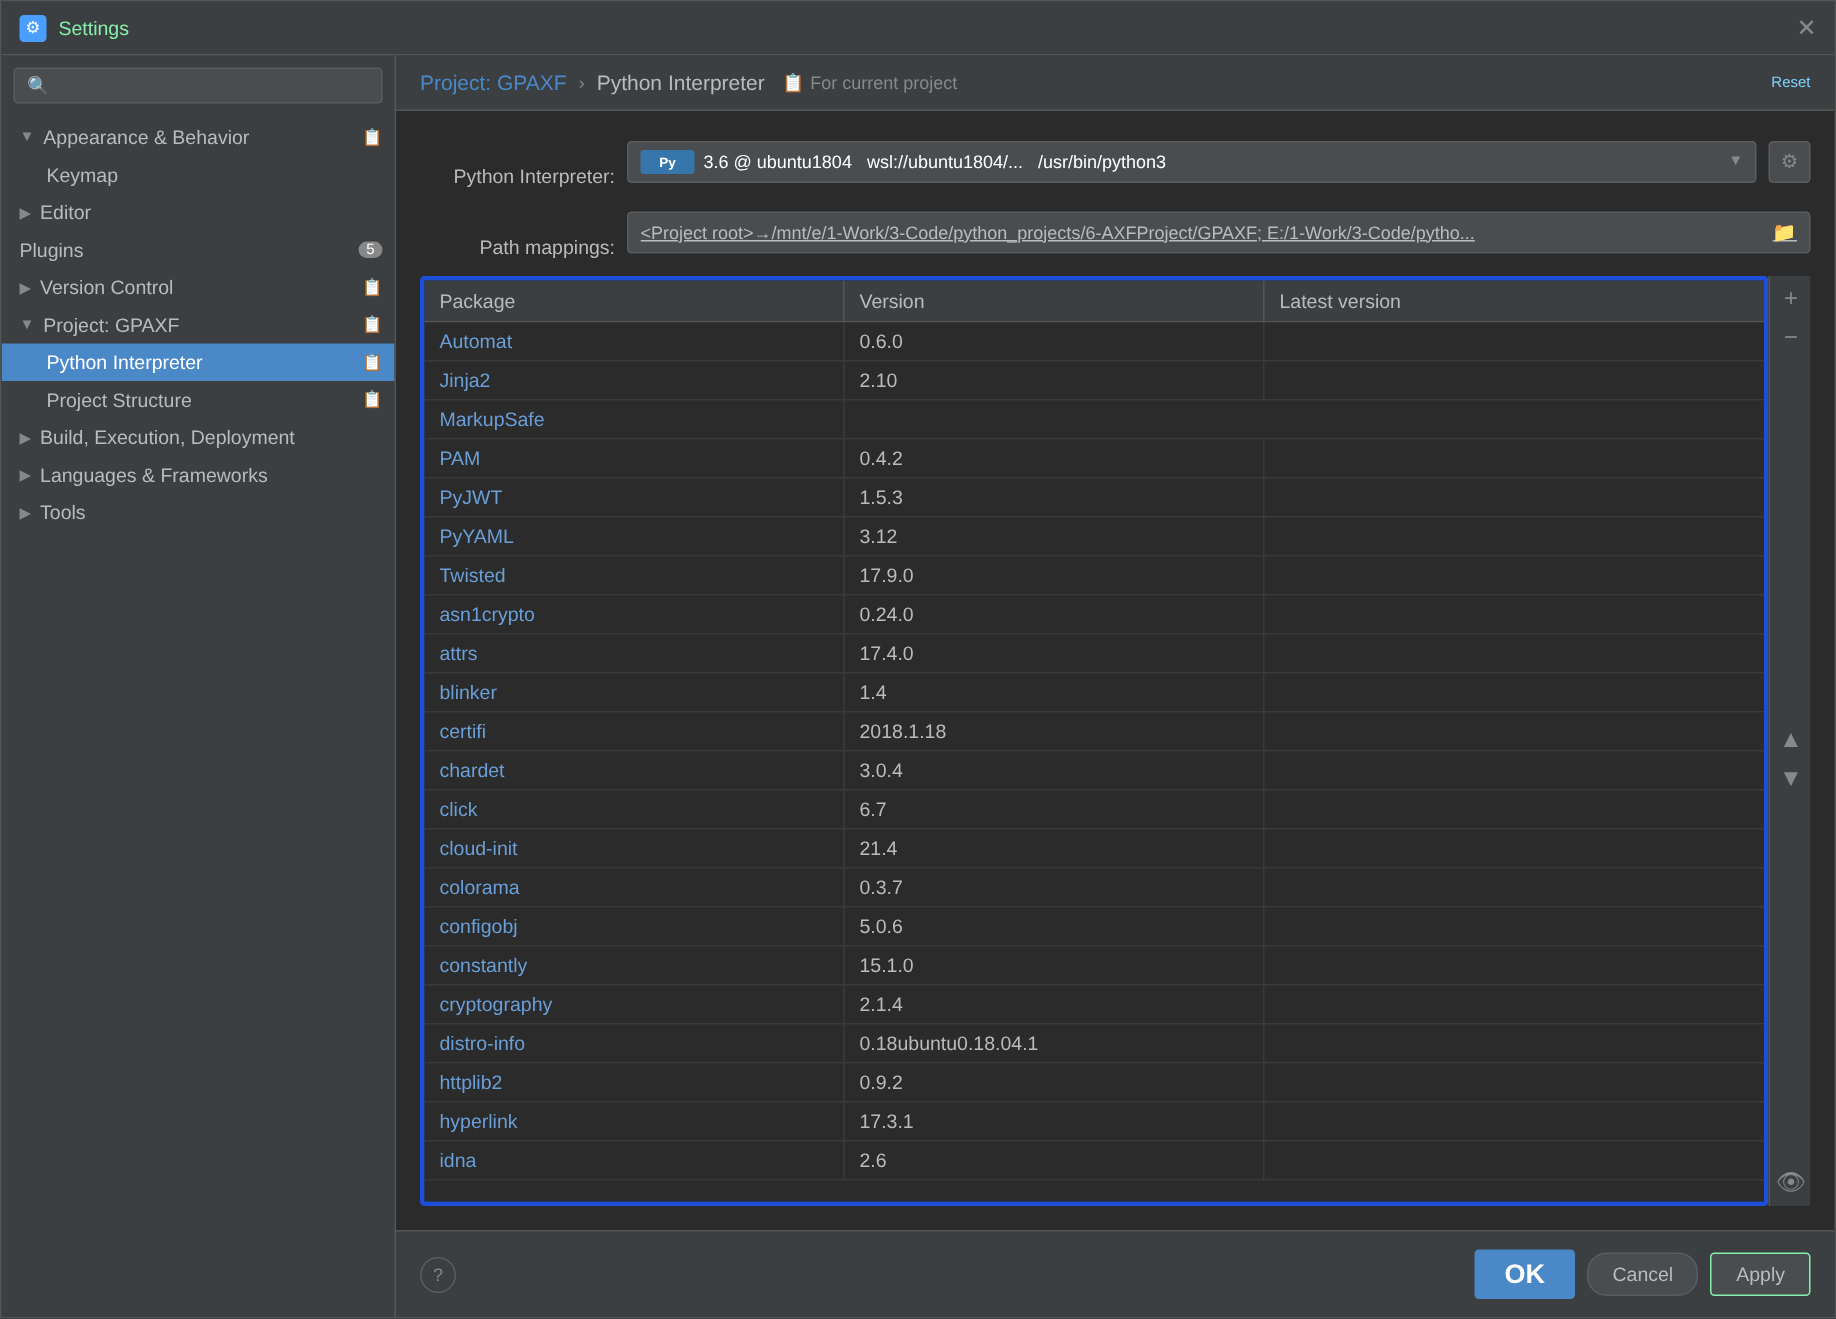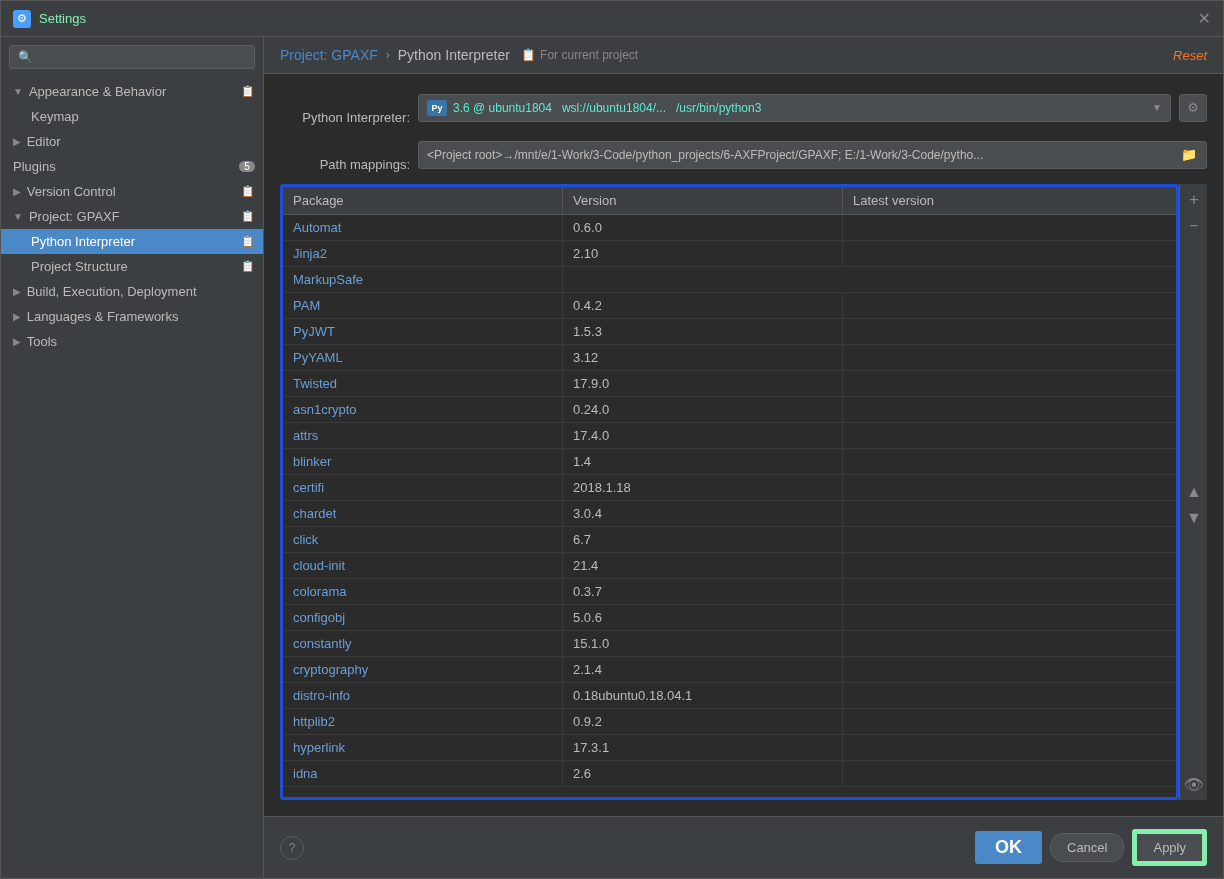--- a/index.html
+++ b/index.html
@@ -178,26 +178,25 @@
     }
 
     .breadcrumb-sub {
       color: #888;
       font-size: 12px;
       margin-left: 4px;
     }
 
     .reset-btn {
       margin-left: auto;
-      color: #f97316;
-      cursor: pointer;
-      font-size: 13px;
+      color: #7dd3fc;
+      cursor: pointer;
+      font-size: 10px;
       background: none;
       border: none;
-      font-style: italic;
     }
 
     .panel-content {
       flex: 1;
       padding: 16px;
       overflow: hidden;
       display: flex;
       flex-direction: column;
     }
 
@@ -222,35 +221,35 @@
       border: 1px solid #5a5d60;
       border-radius: 3px;
       padding: 4px 8px;
       display: flex;
       align-items: center;
       gap: 6px;
       height: 28px;
     }
 
     .interpreter-icon {
-      width: 20px;
+      width: 36px;
       height: 16px;
       background: #3776ab;
       border-radius: 2px;
       display: flex;
       align-items: center;
       justify-content: center;
       font-size: 9px;
       color: white;
       font-weight: bold;
       flex-shrink: 0;
     }
 
     .interpreter-text {
-      color: #5eead4;
+      color: #ffffff;
       font-size: 12px;
       flex: 1;
       overflow: hidden;
       text-overflow: ellipsis;
       white-space: nowrap;
     }
 
     .dropdown-arrow {
       color: #888;
       font-size: 10px;
@@ -273,20 +272,21 @@
     .path-selector {
       flex: 1;
       background: #4a4d4f;
       border: 1px solid #5a5d60;
       border-radius: 3px;
       padding: 4px 8px;
       display: flex;
       align-items: center;
       gap: 6px;
       height: 28px;
+      text-decoration: underline;
     }
 
     .path-text {
       color: #bbbbbb;
       font-size: 12px;
       flex: 1;
       overflow: hidden;
       text-overflow: ellipsis;
       white-space: nowrap;
     }
@@ -432,21 +432,21 @@
       border: 1px solid #5a5d60;
       color: #bbbbbb;
       padding: 6px 16px;
       border-radius: 13px;
       cursor: pointer;
       font-size: 13px;
     }
 
     .btn-apply {
       background: #4a4d4f;
-      border: 5px solid #86efac;
+      border: 1px solid #86efac;
       color: #bbbbbb;
       padding: 6px 16px;
       border-radius: 3px;
       cursor: pointer;
       font-size: 13px;
     }
 
     .table-body::-webkit-scrollbar {
       width: 8px;
     }

